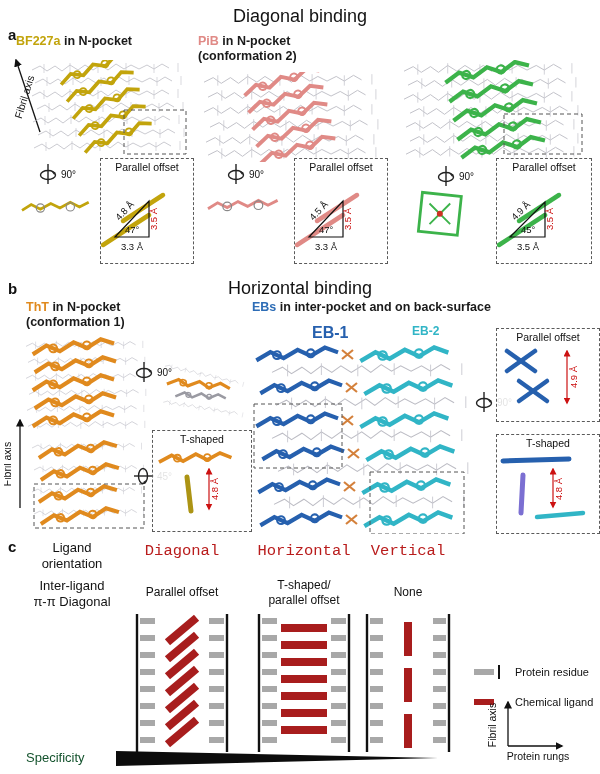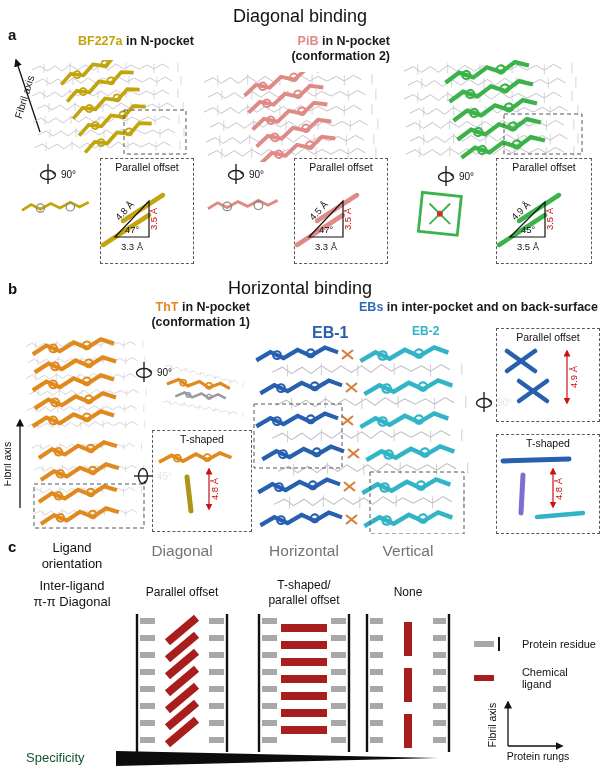--- a/index.html
+++ b/index.html
@@ -3,29 +3,29 @@
 <meta charset="utf-8">
 <style>
   html,body{margin:0;padding:0;}
   body{width:600px;height:774px;background:#ffffff;font-family:"Liberation Sans",sans-serif;color:#141414;}
   .figure{position:relative;width:600px;height:774px;overflow:hidden;background:#fff;}
   .abs{position:absolute;}
   .panel{position:absolute;left:0;width:600px;}
   .panel-title{position:absolute;left:0;width:100%;text-align:center;font-size:18px;color:#121212;}
   .panel-label{position:absolute;font-weight:bold;font-size:15px;color:#111;}
   .subpanel{position:absolute;}
-  .sp-title{position:absolute;left:0;right:0;top:0;text-align:right;font-size:12.5px;font-weight:bold;line-height:1.2;color:#1a1a1a;}
+  .sp-title{position:absolute;left:0;right:0;top:0;text-align:left;font-size:12.5px;font-weight:bold;line-height:1.2;color:#1a1a1a;}
   .lig{font-weight:bold;}
   .inset{position:absolute;border:1.5px dashed #5a5a5a;background:rgba(255,255,255,.88);}
   .inset-title{text-align:center;font-size:10.5px;padding-top:2px;color:#111;}
   .rot-row{display:flex;align-items:center;gap:3px;}
   .rot-label{font-size:10px;color:#111;}
-  .legend-row{display:flex;align-items:center;gap:16px;}
+  .legend-row{display:flex;align-items:center;gap:9px;margin-top:28px;}
   .legend-label{font-size:11px;color:#111;}
-  .colhead{position:absolute;text-align:center;font-size:15.5px;color:#737373;}
+  .colhead{position:absolute;text-align:center;font-size:15.5px;color:#b91c1c;font-family:Liberation Mono, monospace;}
   .rowlab{position:absolute;text-align:center;font-size:13px;line-height:1.25;color:#121212;}
   .stacklab{position:absolute;text-align:center;font-size:12px;line-height:1.25;color:#121212;}
   .spec-label{position:absolute;font-size:13px;color:#14532d;}
   text{font-family:"Liberation Sans",sans-serif;}
   .meas{font-size:9.5px;fill:#111;}
   .meas-red{fill:var(--c-measure_red);}
   .axis-text{font-size:10.5px;fill:#111;}
   .aline{stroke:#111;stroke-width:1.3;fill:none;}
   .mline{stroke:var(--c-measure_red);stroke-width:1.2;fill:none;}
   .ligbar{stroke-width:4.5;stroke-linecap:round;}

